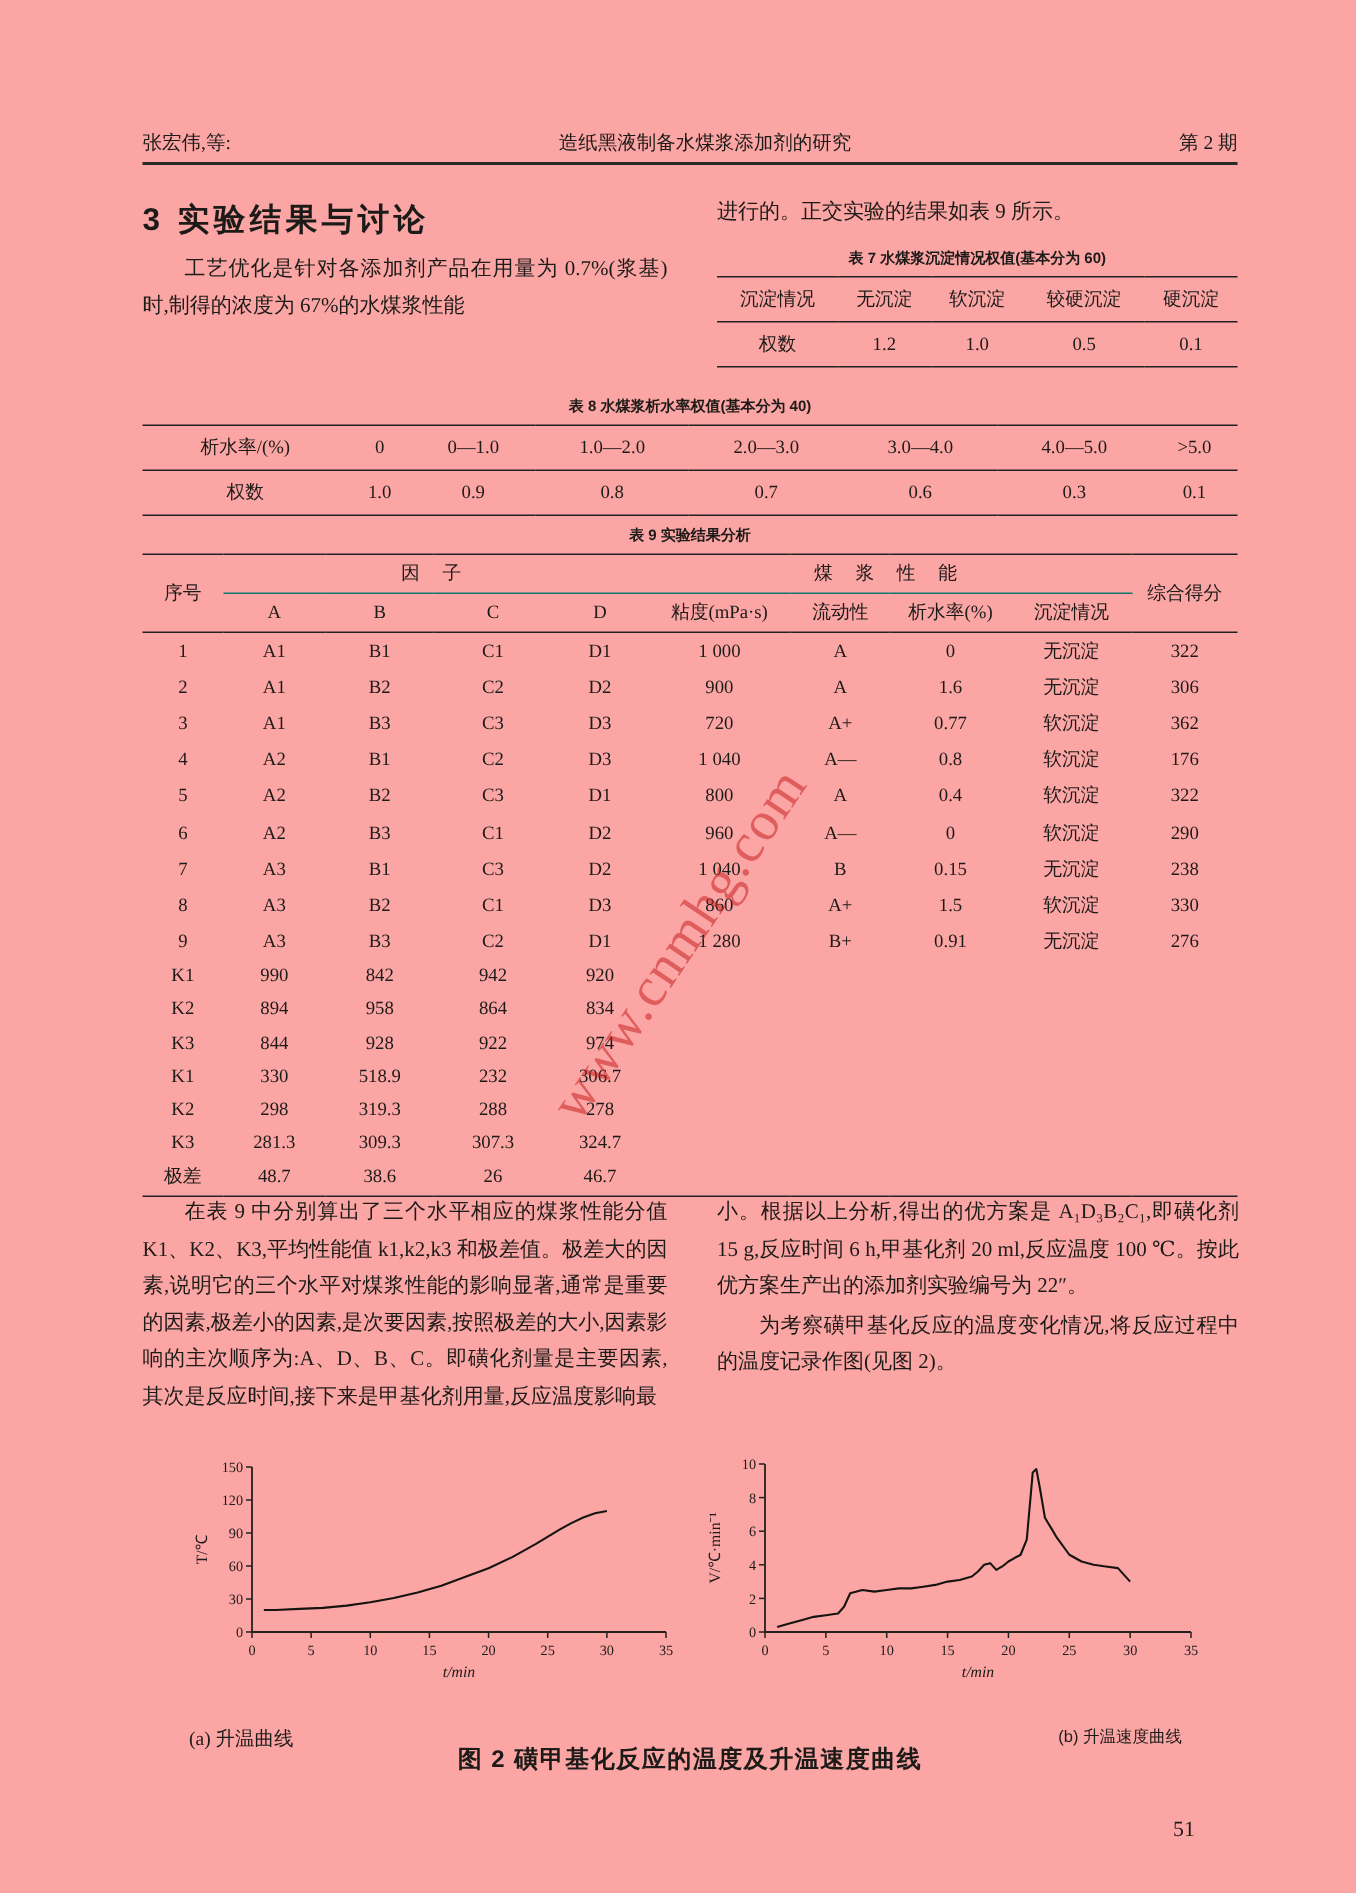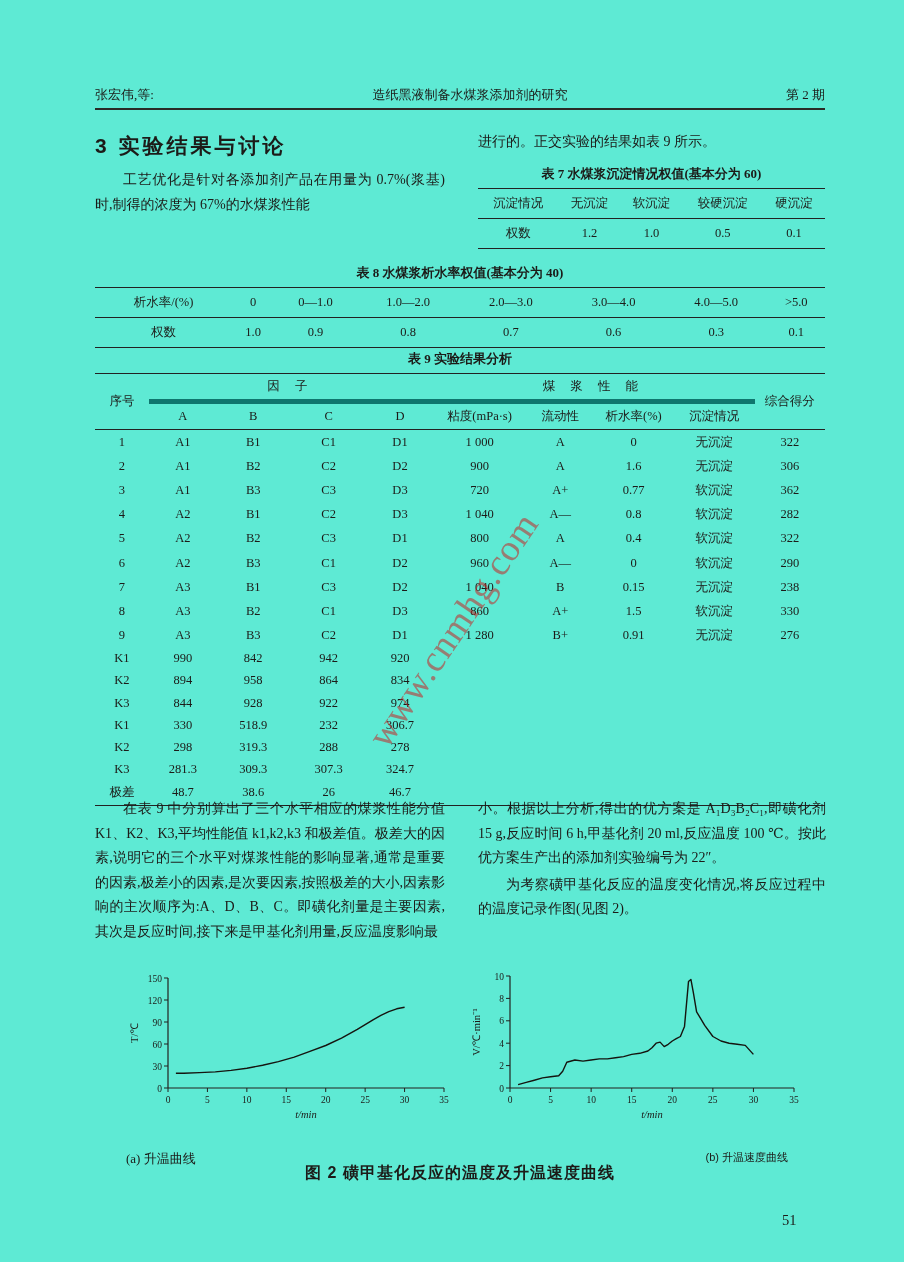--- a/index.html
+++ b/index.html
@@ -1,47 +1,47 @@
 <!DOCTYPE html>
 <html><head>
 <meta charset="utf-8">
 <style>
   * { box-sizing: border-box; margin: 0; padding: 0; }
   body { margin: 0; background: #cfcdc7; }
   .page {
     position: relative; width: 904px; height: 1262px;
-    background: #5eead4; color: #1c1b18; overflow: hidden;
+    background: #fca5a5; color: #1c1b18; overflow: hidden;
     font-family: "Liberation Serif", "DejaVu Serif", serif;
   }
   .hdr {
     position: absolute; left: 95px; top: 86px; width: 730px;
     display: flex; justify-content: space-between; align-items: baseline;
     font-size: 13px;
   }
   .hdr .c { flex: 1; text-align: center; }
   .hdr-rule { position: absolute; left: 95px; top: 108px; width: 730px; border-top: 2px solid #2a2a26; }
 
   .col-left-top { position: absolute; left: 95px; top: 132px; width: 350px; }
   .col-right-top { position: absolute; left: 478px; top: 130px; width: 347px; }
   h2.sec { font-family: "Liberation Sans", sans-serif; font-size: 21px; font-weight: 700; letter-spacing: 3px; }
   h3.sub { font-family: "Liberation Sans", sans-serif; font-size: 14.5px; font-weight: 700; margin-top: 20px; letter-spacing: 1px; }
   p.body { font-size: 14px; line-height: 24.5px; text-align: justify; margin-top: 8px; }
   p.ind { text-indent: 2em; }
 
-  .tbl-title { text-align: center; font-family: Liberation Serif, serif; font-size: 13px; font-weight: 700; margin: 10px 0 5px; }
+  .tbl-title { text-align: center; font-family: Liberation Sans, sans-serif; font-size: 10px; font-weight: 700; margin: 10px 0 5px; }
   table.rt { width: 100%; border-collapse: collapse; border-top: 1.8px solid #222; border-bottom: 1.8px solid #222; font-size: 12.5px; }
   table.rt td, table.rt th { padding: 6px 2px; text-align: center; font-weight: 400; }
   table.rt tbody tr:first-child td { border-bottom: 1px solid #222; }
 
   .tbl8-wrap { position: absolute; left: 95px; top: 254px; width: 730px; }
   .tbl9-wrap { position: absolute; left: 95px; top: 340px; width: 730px; }
   table.t9 { width: 100%; border-collapse: collapse; border-top: 1.8px solid #222; border-bottom: 1.8px solid #222; font-size: 12.5px; }
   table.t9 th { font-weight: 400; padding: 4px 2px; text-align: center; }
   table.t9 thead { border-bottom: 1px solid #222; }
-  table.t9 th.grp { border-bottom: 5px solid #0f766e; letter-spacing: 6px; }
+  table.t9 th.grp { border-bottom: 1px solid #0f766e; letter-spacing: 6px; }
   table.t9 td { padding: 3.6px 2px; text-align: center; }
 
   .disc-left  { position: absolute; left: 95px;  top: 797px; width: 350px; }
   .disc-right { position: absolute; left: 478px; top: 797px; width: 348px; }
   .disc-right h3.sub { margin: 7px 0 4px; }
   .disc-right p.body { margin-top: 2px; }
 
   .chart-a { position: absolute; left: 126px; top: 970px; }
   .chart-b { position: absolute; left: 468px; top: 968px; }
   svg.chart { font-family: "Liberation Serif", serif; }
@@ -186,21 +186,21 @@
           <tr>
             <td>4</td>
             <td>A2</td>
             <td>B1</td>
             <td>C2</td>
             <td>D3</td>
             <td>1 040</td>
             <td>A—</td>
             <td>0.8</td>
             <td>软沉淀</td>
-            <td>282</td>
+            <td>176</td>
           </tr>
           <tr>
             <td>5</td>
             <td>A2</td>
             <td>B2</td>
             <td>C3</td>
             <td>D1</td>
             <td>800</td>
             <td>A</td>
             <td>0.4</td>

